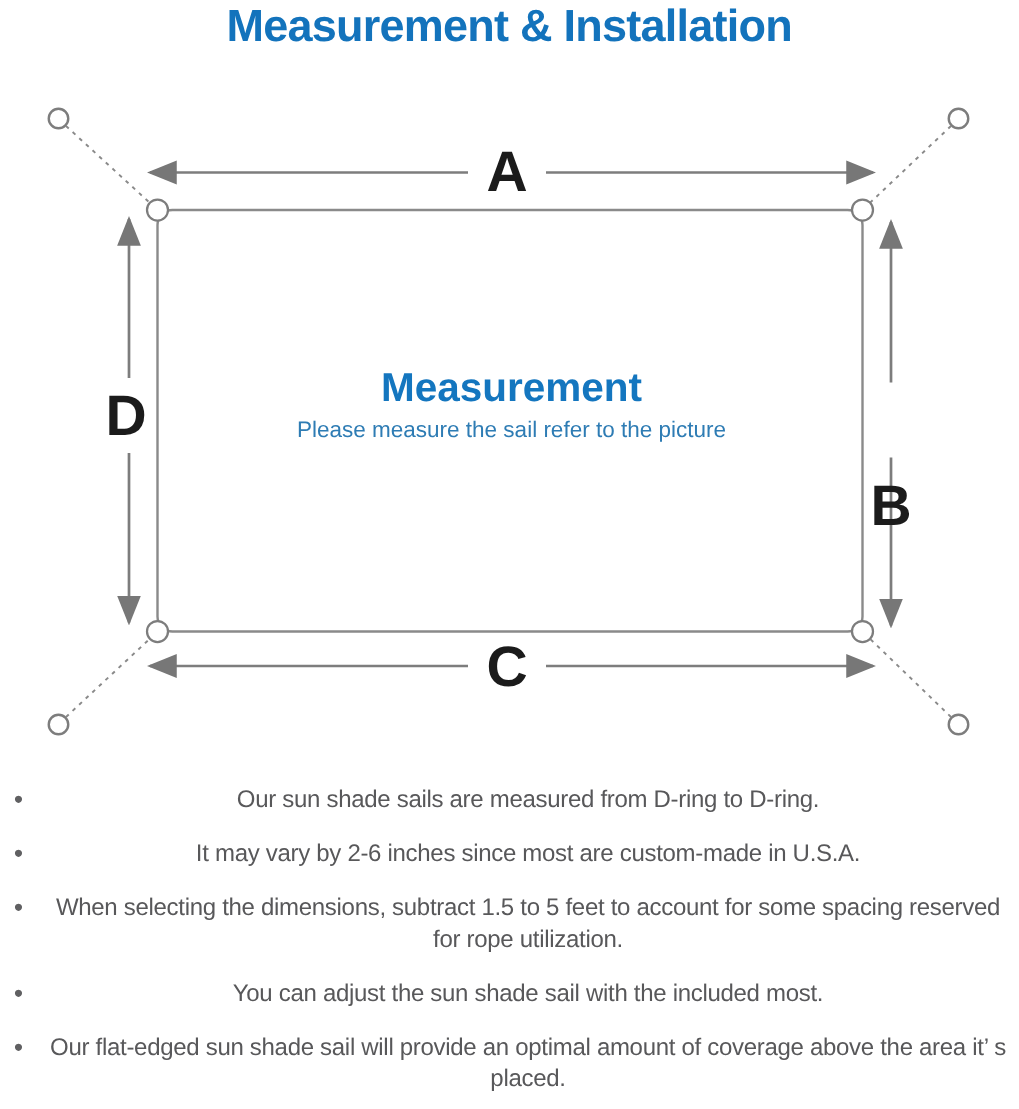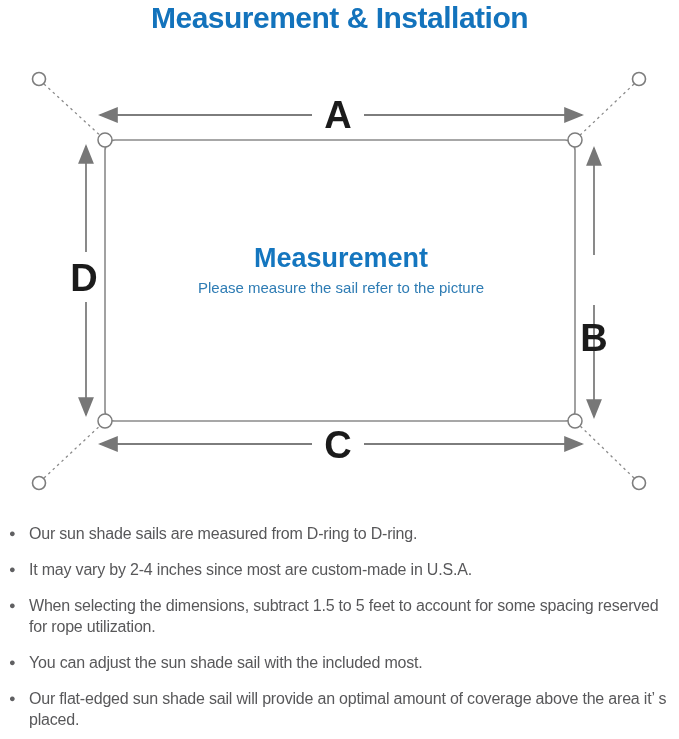--- a/index.html
+++ b/index.html
@@ -64,21 +64,21 @@
   }
   .note:last-child { margin-bottom: 0; }
   .bullet {
     flex: 0 0 auto;
     width: 11px;
     font-size: 11px;
     line-height: 21px;
     color: #606062;
     margin-right: 9px;
   }
-  .note-text { flex: 1 1 auto; }
+  .note-text { flex: 1 1 auto; text-align: center; }
 </style>
 </head>
 <body>
 
 <div id="page">
 
   <div class="page-title">Measurement &amp; Installation</div>
 
   <svg class="diagram-svg" width="679" height="455" viewBox="0 0 679 455" xmlns="http://www.w3.org/2000/svg">
     <defs>
@@ -125,21 +125,21 @@
     <text class="center-subtitle" x="341" y="230" text-anchor="middle" dominant-baseline="central" fill="#2e7cb4">Please measure the sail refer to the picture</text>
   </svg>
 
   <div class="notes">
     <div class="note">
       <span class="bullet">●</span>
       <span class="note-text">Our sun shade sails are measured from D-ring to D-ring.</span>
     </div>
     <div class="note">
       <span class="bullet">●</span>
-      <span class="note-text">It may vary by 2-4 inches since most are custom-made in U.S.A.</span>
+      <span class="note-text">It may vary by 2-6 inches since most are custom-made in U.S.A.</span>
     </div>
     <div class="note">
       <span class="bullet">●</span>
       <span class="note-text">When selecting the dimensions, subtract 1.5 to 5 feet to account for some spacing reserved for rope utilization.</span>
     </div>
     <div class="note">
       <span class="bullet">●</span>
       <span class="note-text">You can adjust the sun shade sail with the included most.</span>
     </div>
     <div class="note">

